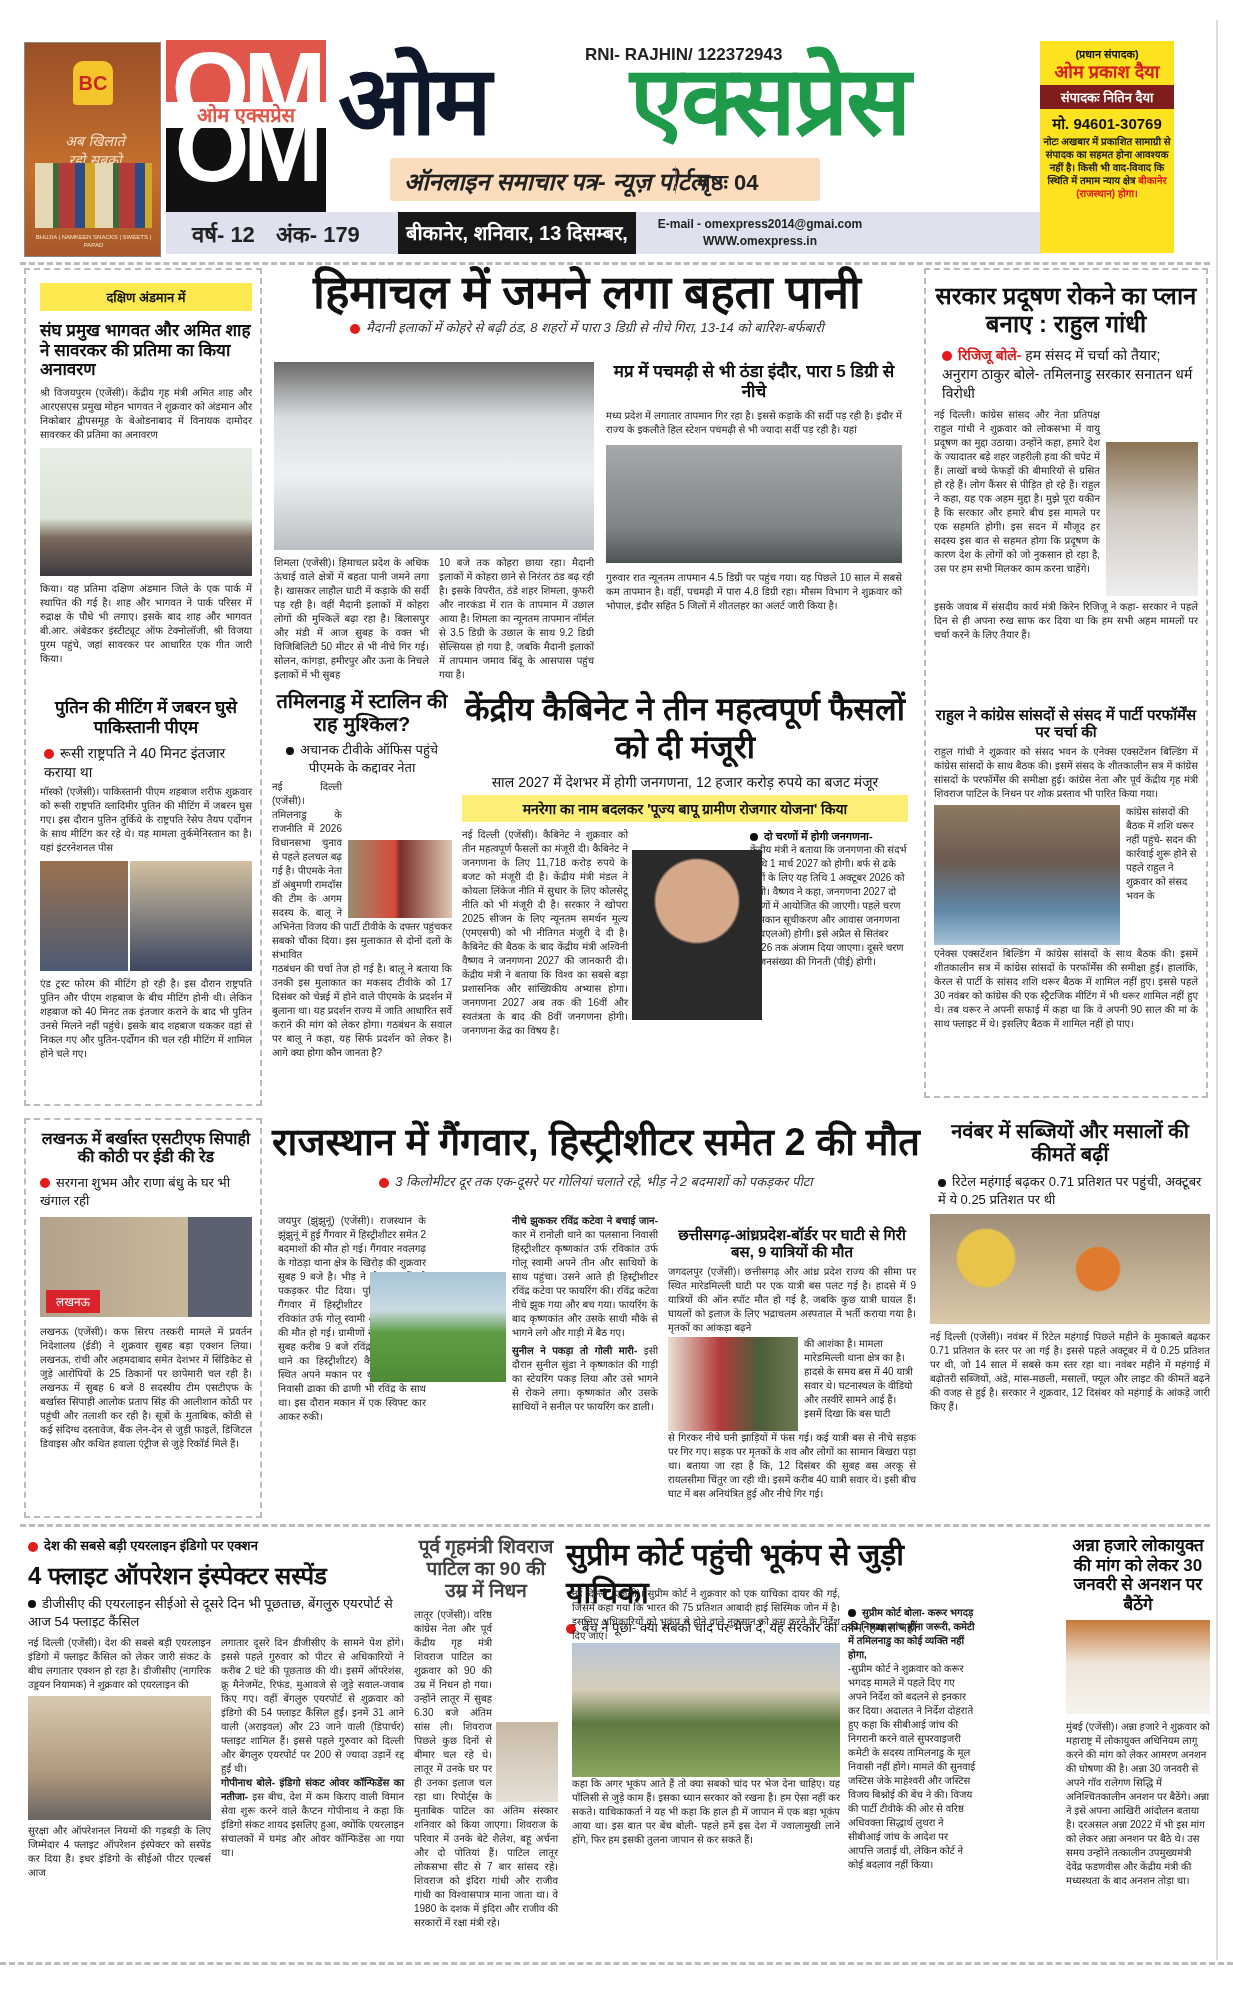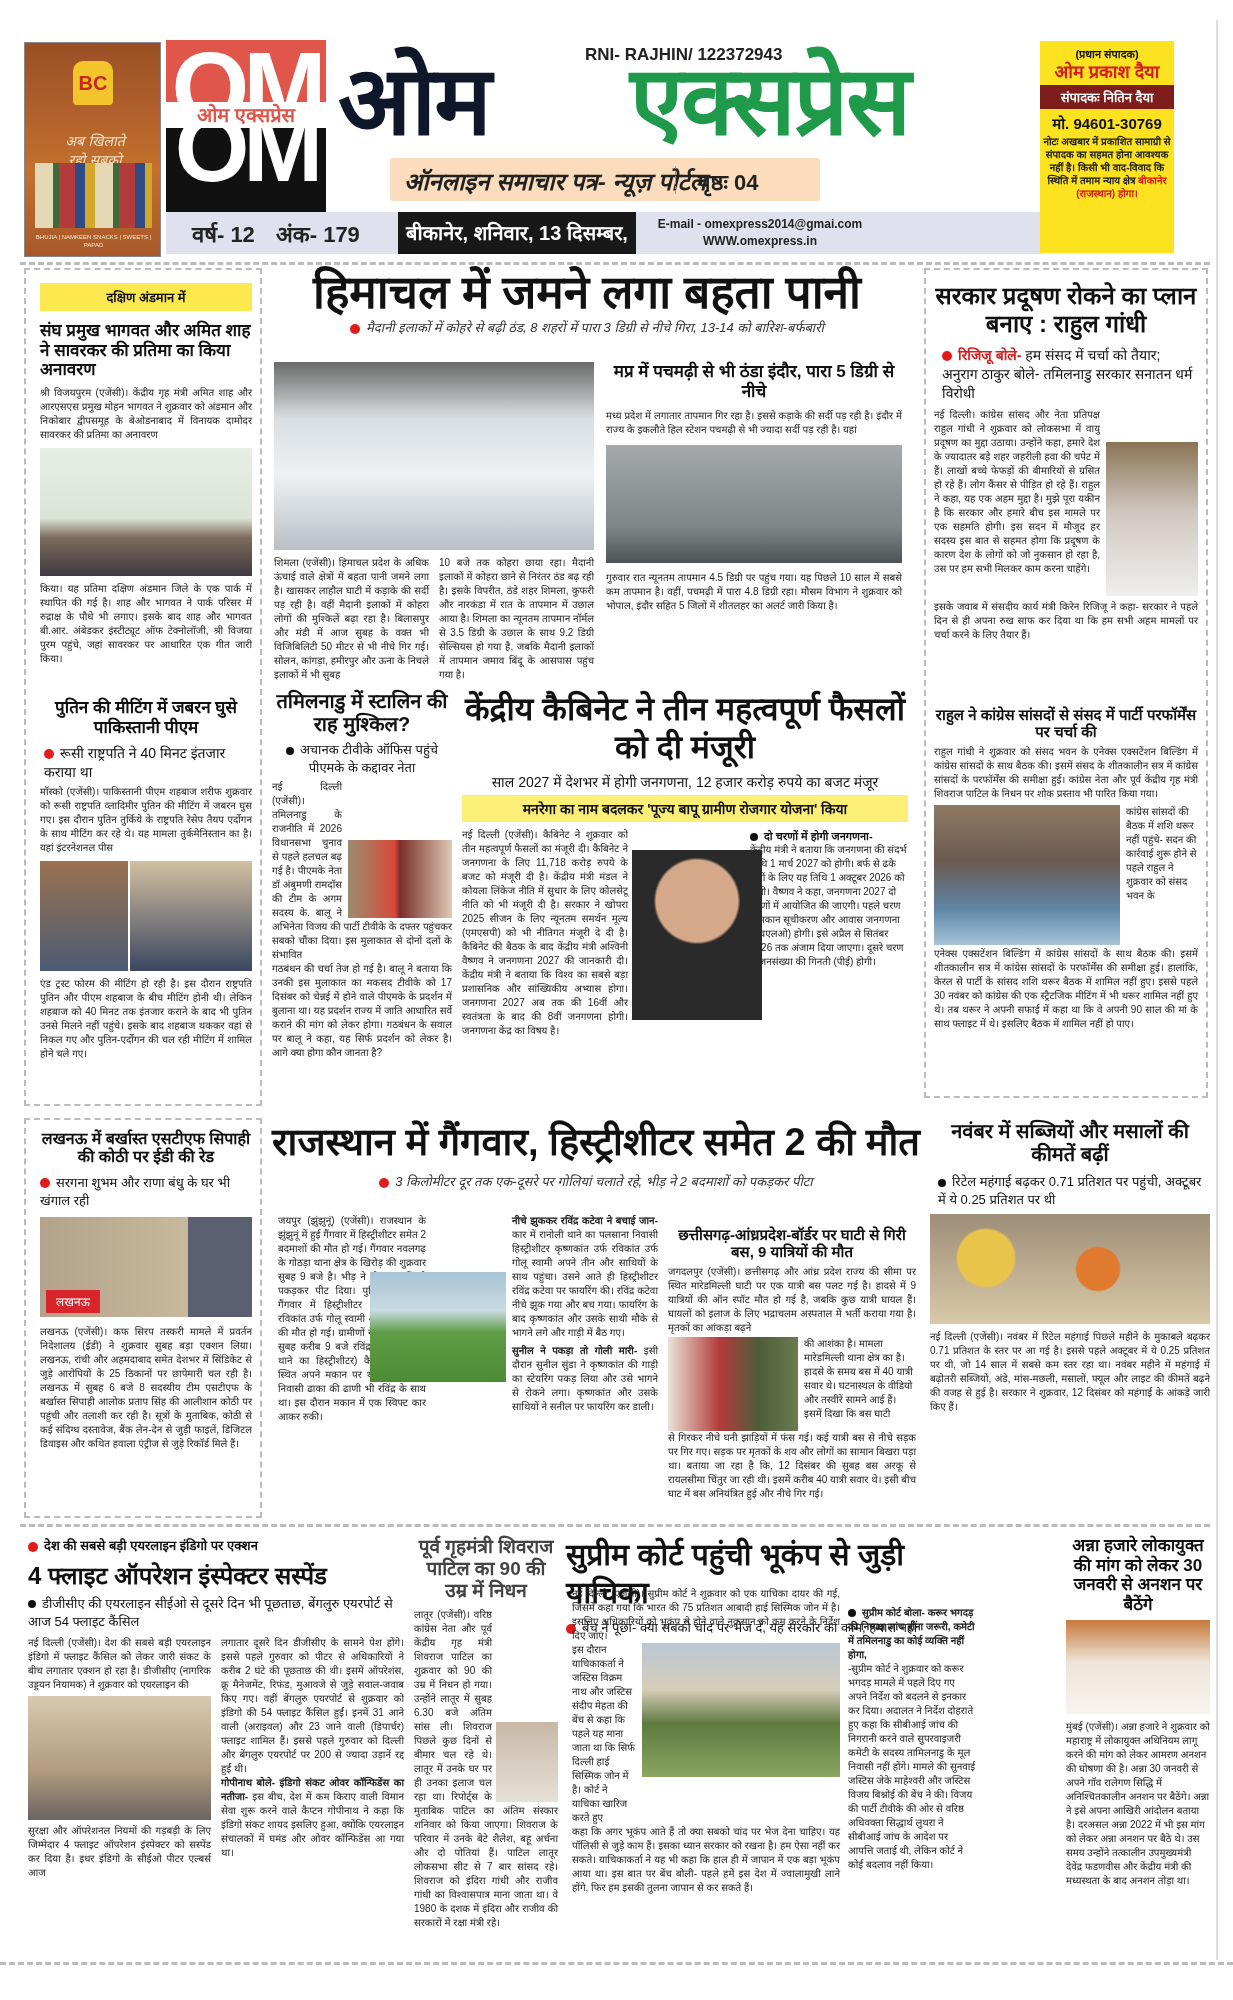--- a/index.html
+++ b/index.html
@@ -238,21 +238,20 @@
   <p class="body" style="margin-top:6px">लातूर (एजेंसी)। वरिष्ठ कांग्रेस नेता और पूर्व केंद्रीय गृह मंत्री शिवराज पाटिल का शुक्रवार को 90 की उम्र में निधन हो गया। उन्होंने लातूर में सुबह 6.30 बजे अंतिम सांस ली। शिवराज पिछले कुछ दिनों से बीमार चल रहे थे। लातूर में उनके घर पर ही उनका इलाज चल रहा था। रिपोर्ट्स के मुताबिक पाटिल का अंतिम संस्कार शनिवार को किया जाएगा। शिवराज के परिवार में उनके बेटे शैलेश, बहू अर्चना और दो पोतियां हैं। पाटिल लातूर लोकसभा सीट से 7 बार सांसद रहे। शिवराज को इंदिरा गांधी और राजीव गांधी का विश्वासपात्र माना जाता था। वे 1980 के दशक में इंदिरा और राजीव की सरकारों में रक्षा मंत्री रहे।</p>
 </div>
 
 <div class="abs" style="left:566px;top:1536px;width:410px;">
   <h1 style="font-size:30px;font-weight:bold;line-height:38px">सुप्रीम कोर्ट पहुंची भूकंप से जुड़ी याचिका</h1>
   <div style="font-size:13px;margin-top:6px"><span class="red-dot"></span><span>बेंच ने पूछा- क्या सबको चांद पर भेज दें, यह सरकार का काम, हमारा नहीं</span></div>
 </div>
 <div class="abs" style="left:572px;top:1587px;width:268px;">
   <p class="body">नई दिल्ली (एजेंसी)। सुप्रीम कोर्ट ने शुक्रवार को एक याचिका दायर की गई, जिसमें कहा गया कि भारत की 75 प्रतिशत आबादी हाई सिस्मिक जोन में है। इसलिए अधिकारियों को भूकंप से होने वाले नुकसान को कम करने के निर्देश दिए जाएं।</p>
   <div style="display:flex;gap:6px">
-    <p class="body" style="width:64px;text-align:left">इस दौरान याचिकाकर्ता ने जस्टिस विक्रम नाथ और जस्टिस संदीप मेहता की बेंच से कहा कि पहले यह माना जाता था कि सिर्फ दिल्ली हाई सिस्मिक जोन में है। कोर्ट ने याचिका खारिज करते हुए</p>
     <div style="flex:1;height:134px;background:linear-gradient(180deg,#b9c7d6 0,#d7cdb9 35%,#5e7a40 60%,#8aa660 100%)"></div>
   </div>
   <p class="body">कहा कि अगर भूकंप आते हैं तो क्या सबको चांद पर भेज देना चाहिए। यह पॉलिसी से जुड़े काम हैं। इसका ध्यान सरकार को रखना है। हम ऐसा नहीं कर सकते। याचिकाकर्ता ने यह भी कहा कि हाल ही में जापान में एक बड़ा भूकंप आया था। इस बात पर बेंच बोली- पहले हमें इस देश में ज्वालामुखी लाने होंगे, फिर हम इसकी तुलना जापान से कर सकते हैं।</p>
 </div>
 <div class="abs" style="left:848px;top:1606px;width:128px;">
   <p class="body" style="text-align:left;font-weight:bold"><span class="blk-dot"></span><span>सुप्रीम कोर्ट बोला- करूर भगदड़ की निष्पक्ष जांच होना जरूरी, कमेटी में तमिलनाडु का कोई व्यक्ति नहीं होगा,</span></p>
   <p class="body" style="text-align:left">-सुप्रीम कोर्ट ने शुक्रवार को करूर भगदड़ मामले में पहले दिए गए अपने निर्देश को बदलने से इनकार कर दिया। अदालत ने निर्देश दोहराते हुए कहा कि सीबीआई जांच की निगरानी करने वाले सुपरवाइजरी कमेटी के सदस्य तामिलनाडु के मूल निवासी नहीं होंगे। मामले की सुनवाई जस्टिस जेके माहेश्वरी और जस्टिस विजय बिश्नोई की बेंच ने की। विजय की पार्टी टीवीके की ओर से वरिष्ठ अधिवक्ता सिद्धार्थ लुथरा ने सीबीआई जांच के आदेश पर आपत्ति जताई थी, लेकिन कोर्ट ने कोई बदलाव नहीं किया।</p>
 </div>
 
 <div class="abs" style="left:1066px;top:1536px;width:144px;">

